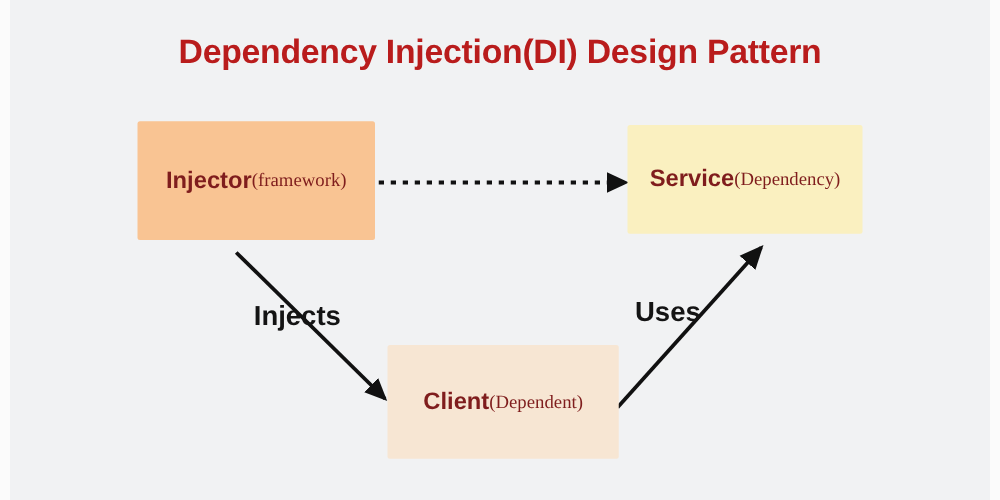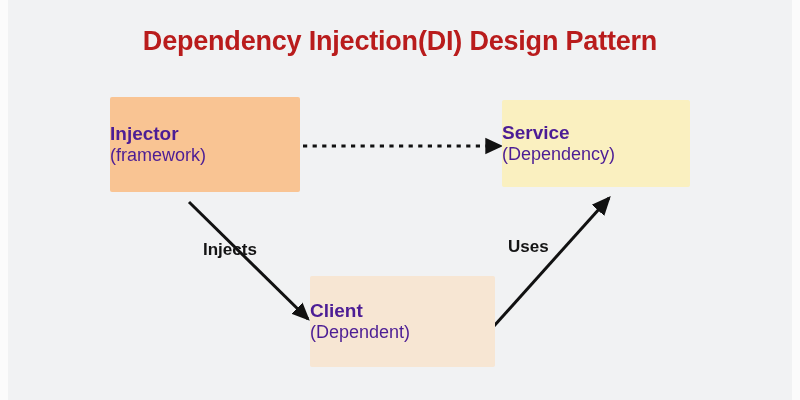--- a/index.html
+++ b/index.html
@@ -40,36 +40,36 @@
     font-size: 27px;
     font-weight: bold;
     color: #b91c1c;
     letter-spacing: -0.2px;
   }
 
   .node {
     position: absolute;
     box-sizing: border-box;
     display: flex;
-    flex-direction: column;
-    align-items: flex-start;
+    align-items: center;
     justify-content: center;
-    color: #4c1d95;
+    color: #7f1d1d;
     border-radius: 2px;
   }
   .node .n-title {
     font-size: 19px;
     font-weight: bold;
     line-height: 1.12;
   }
   .node .n-sub {
-    font-size: 18px;
+    font-size: 15px;
     font-weight: normal;
     line-height: 1.2;
     margin-top: 1px;
+    font-family: Liberation Serif, serif;
   }
 
   #node-injector {
     left: 110px;  top: 97px;
     width: 190px; height: 95px;
     background: #f9c493;
   }
   #node-service {
     left: 502px;  top: 100px;
     width: 188px; height: 87px;
@@ -83,21 +83,21 @@
 
   svg#wires {
     position: absolute;
     left: 0; top: 0;
     width: 800px; height: 400px;
     overflow: visible;
   }
 
   .edge-label {
     position: absolute;
-    font-size: 17px;
+    font-size: 22px;
     font-weight: bold;
     color: #141414;
     white-space: nowrap;
     text-align: center;
   }
   #label-injects { left: 203px; top: 240px; }
   #label-uses    { left: 508px; top: 237px; }
 </style>
 </head>
 <body>

